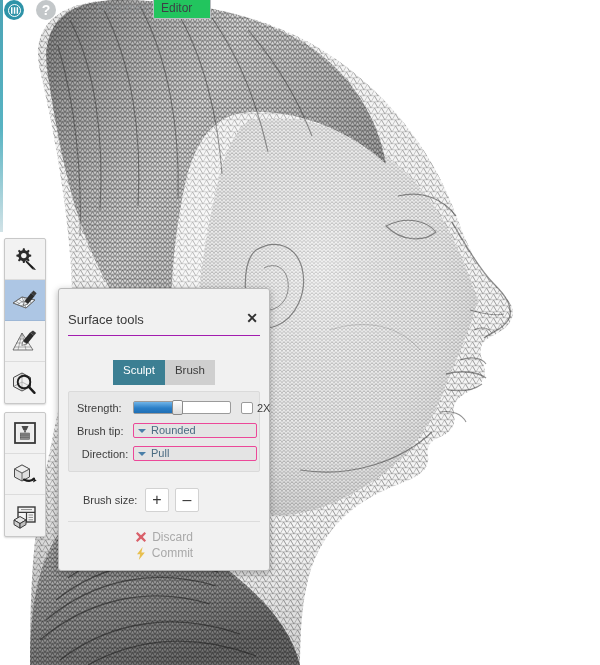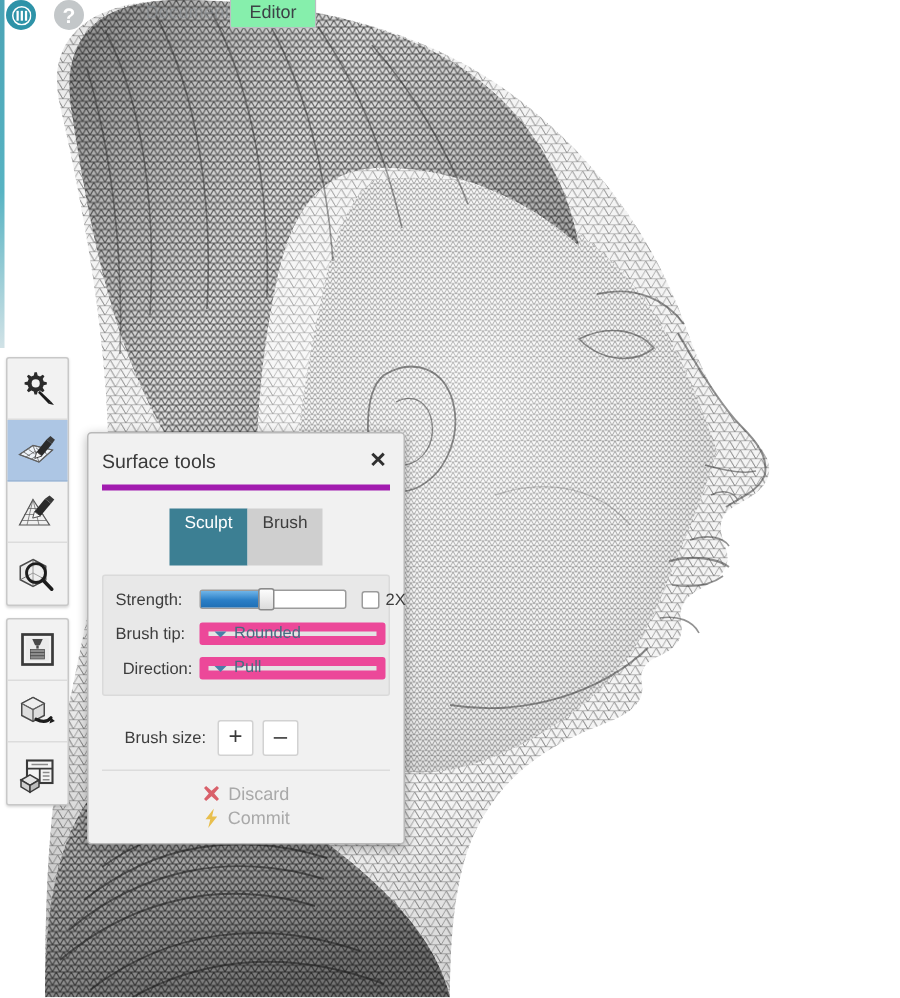--- a/index.html
+++ b/index.html
@@ -85,27 +85,27 @@
     color: #8d9296;
     letter-spacing: .2px;
     white-space: nowrap;
     opacity: .62;
   }
   #tab-editor {
     position: absolute;
     left: 153px; top: 0px;
     min-width: 42px;
     padding: 2px 7px 3px 7px;
-    background: #86efac;
+    background: #22c55e;
     border: 1px solid #b9bec1;
     border-top: none;
     border-radius: 0 0 2px 2px;
     font-size: 12px;
     color: #3c4246;
-    text-align: center;
+    text-align: left;
     line-height: 13px;
   }
 
   
   .toolgroup {
     position: absolute;
     left: 4px;
     width: 42px;
     background: #f2f2f2;
     border: 1px solid #c8c8c8;
@@ -143,22 +143,22 @@
     background: #f1f1f1;
     border: 1px solid #b9b9b9;
     border-radius: 3px;
     box-shadow: 0 2px 7px rgba(0,0,0,.30);
     box-sizing: border-box;
   }
 
   #dialog-header {
     position: relative;
     height: 30px;
-    border-bottom: 4px solid #a21caf;
-    margin: 4px 9px;
+    border-bottom: 1px solid #a21caf;
+    margin: 16px 9px;
   }
   #dialog-title {
     position: absolute;
     left: 0; top: 7px;
     font-size: 13px;
     color: #3a3a3a;
   }
   #dialog-close {
     position: absolute;
     right: 0; top: 5px;
@@ -173,21 +173,21 @@
 
   
   #mode-tabs {
     display: flex;
     justify-content: center;
     padding: 8px 0 0 0;
     margin: 0;
   }
   .mode-tab {
     font-size: 11.5px;
-    padding: 4px 10px 21px 10px;
+    padding: 4px 10px 8px 10px;
     background: #cfcfcf;
     color: #3e3e3e;
     line-height: 13px;
     cursor: pointer;
   }
   .mode-tab.active {
     background: #3c7f93;
     color: #ffffff;
   }
 
@@ -262,21 +262,21 @@
     color: #3d3d3d;
     margin-left: 4px;
   }
 
   
   .dropdown {
     position: relative;
     width: 124px;
     height: 15px;
     background: #e4e4e4;
-    border: 6px solid #ec4899;
+    border: 1px solid #ec4899;
     border-radius: 2px;
     box-sizing: border-box;
     display: flex;
     align-items: center;
     padding-left: 4px;
     cursor: pointer;
     flex: 0 0 auto;
   }
   .dd-arrow {
     width: 0; height: 0;

